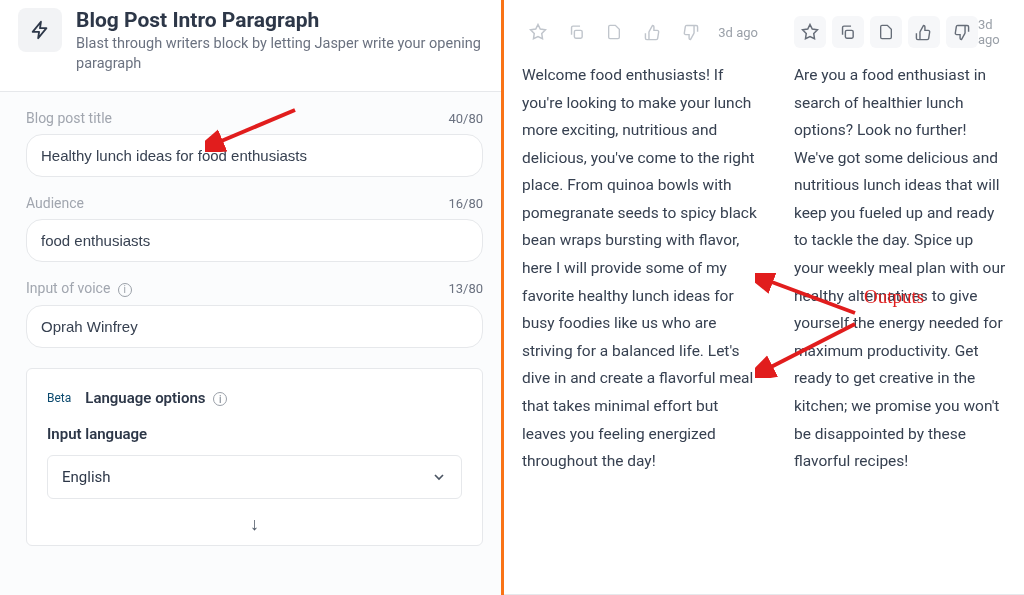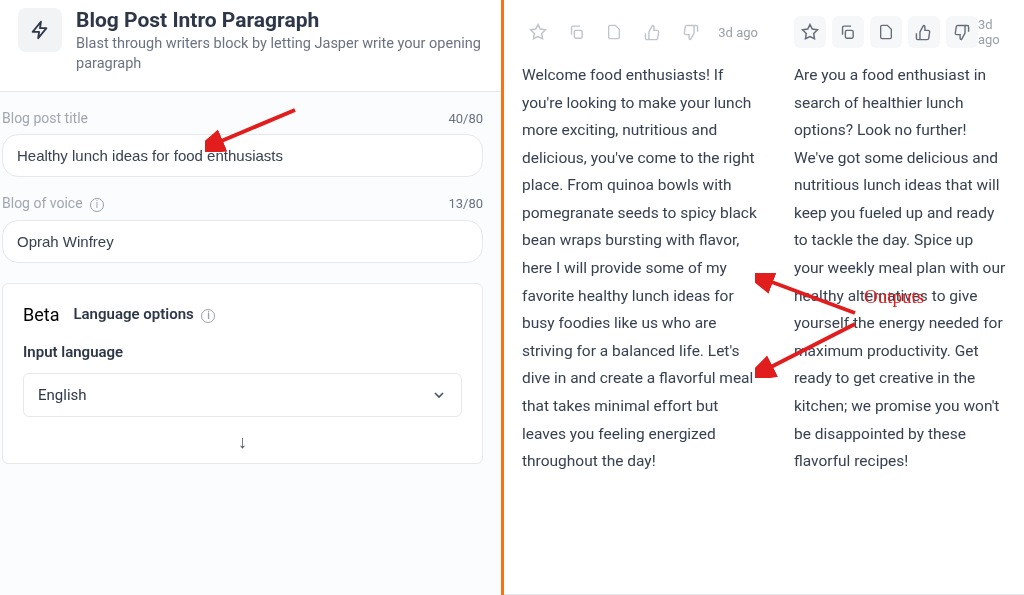--- a/index.html
+++ b/index.html
@@ -40,21 +40,21 @@
       font-weight: 700;
       color: #2d3748;
       margin-bottom: 2px;
     }
     .header-text p {
       font-size: 14.5px;
       color: #6b7280;
       line-height: 1.35;
     }
     .form-area {
-      padding: 18px 18px 0 2px;
+      padding: 18px 18px 0 26px;
       background: #fbfcfd;
       flex: 1;
     }
     .field-row { margin-bottom: 18px; position: relative; }
     .field-label-row {
       display: flex;
       justify-content: space-between;
       align-items: center;
       margin-bottom: 8px;
     }
@@ -82,22 +82,22 @@
       padding: 20px 20px 10px 20px;
       margin-top: 20px;
     }
     .lang-top {
       display: flex;
       align-items: center;
       gap: 14px;
       margin-bottom: 18px;
     }
     .beta {
-      font-size: 18px;
-      color: #000000;
+      font-size: 12px;
+      color: #0c4a6e;
     }
     .lang-opts {
       font-size: 15px;
       font-weight: 600;
       color: #2d3748;
       text-align: center;
     }
     .input-lang-label {
       font-size: 15px;
       font-weight: 600;
@@ -206,25 +206,32 @@
 
   <div class="form-area">
     <div class="field-row">
       <div class="field-label-row">
         <span class="field-label">Blog post title</span>
         <span class="field-count">40/80</span>
       </div>
       <input class="field-input" type="text" value="Healthy lunch ideas for food enthusiasts" style="">
     </div>
 
+    <div class="field-row">
+      <div class="field-label-row">
+        <span class="field-label">Audience</span>
+        <span class="field-count">16/80</span>
+      </div>
+      <input class="field-input" type="text" value="food enthusiasts" style="">
+    </div>
 
     <div class="field-row">
       <div class="field-label-row">
         <span class="field-label">
-          <span>Blog of voice</span>
+          <span>Input of voice</span>
           <span class="info-circ">i</span>
         </span>
         <span class="field-count">13/80</span>
       </div>
       <input class="field-input" type="text" value="Oprah Winfrey" style="">
     </div>
 
     <div class="lang-box">
       <div class="lang-top">
         <span class="beta">Beta</span>

